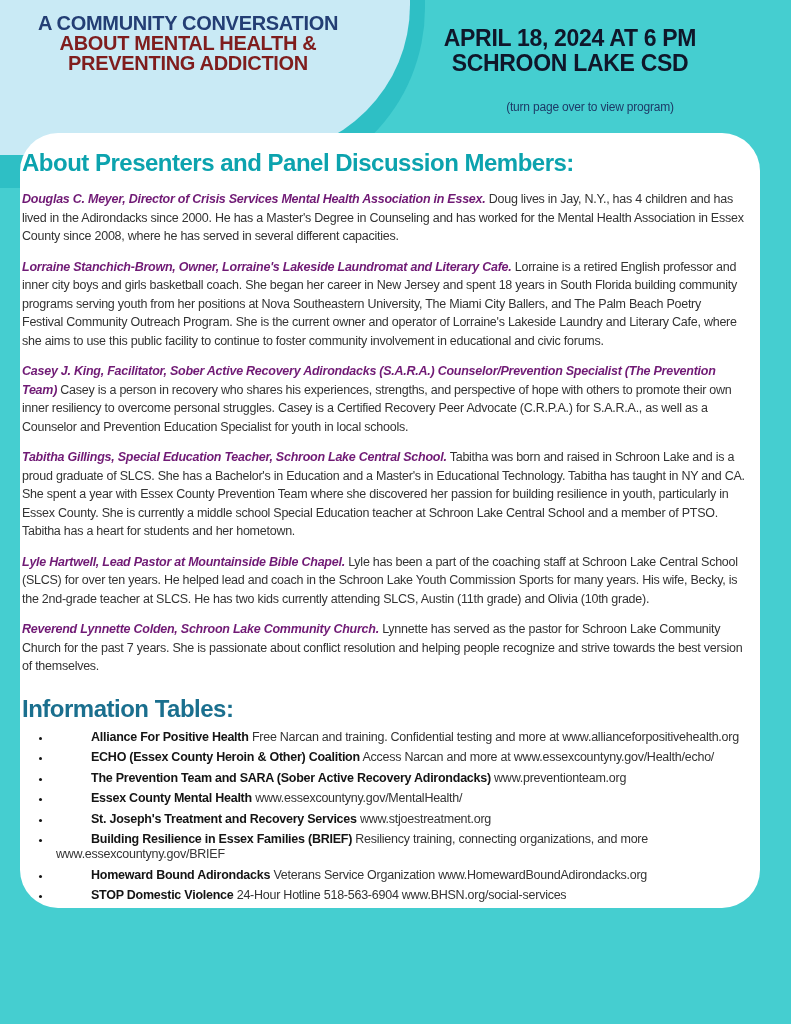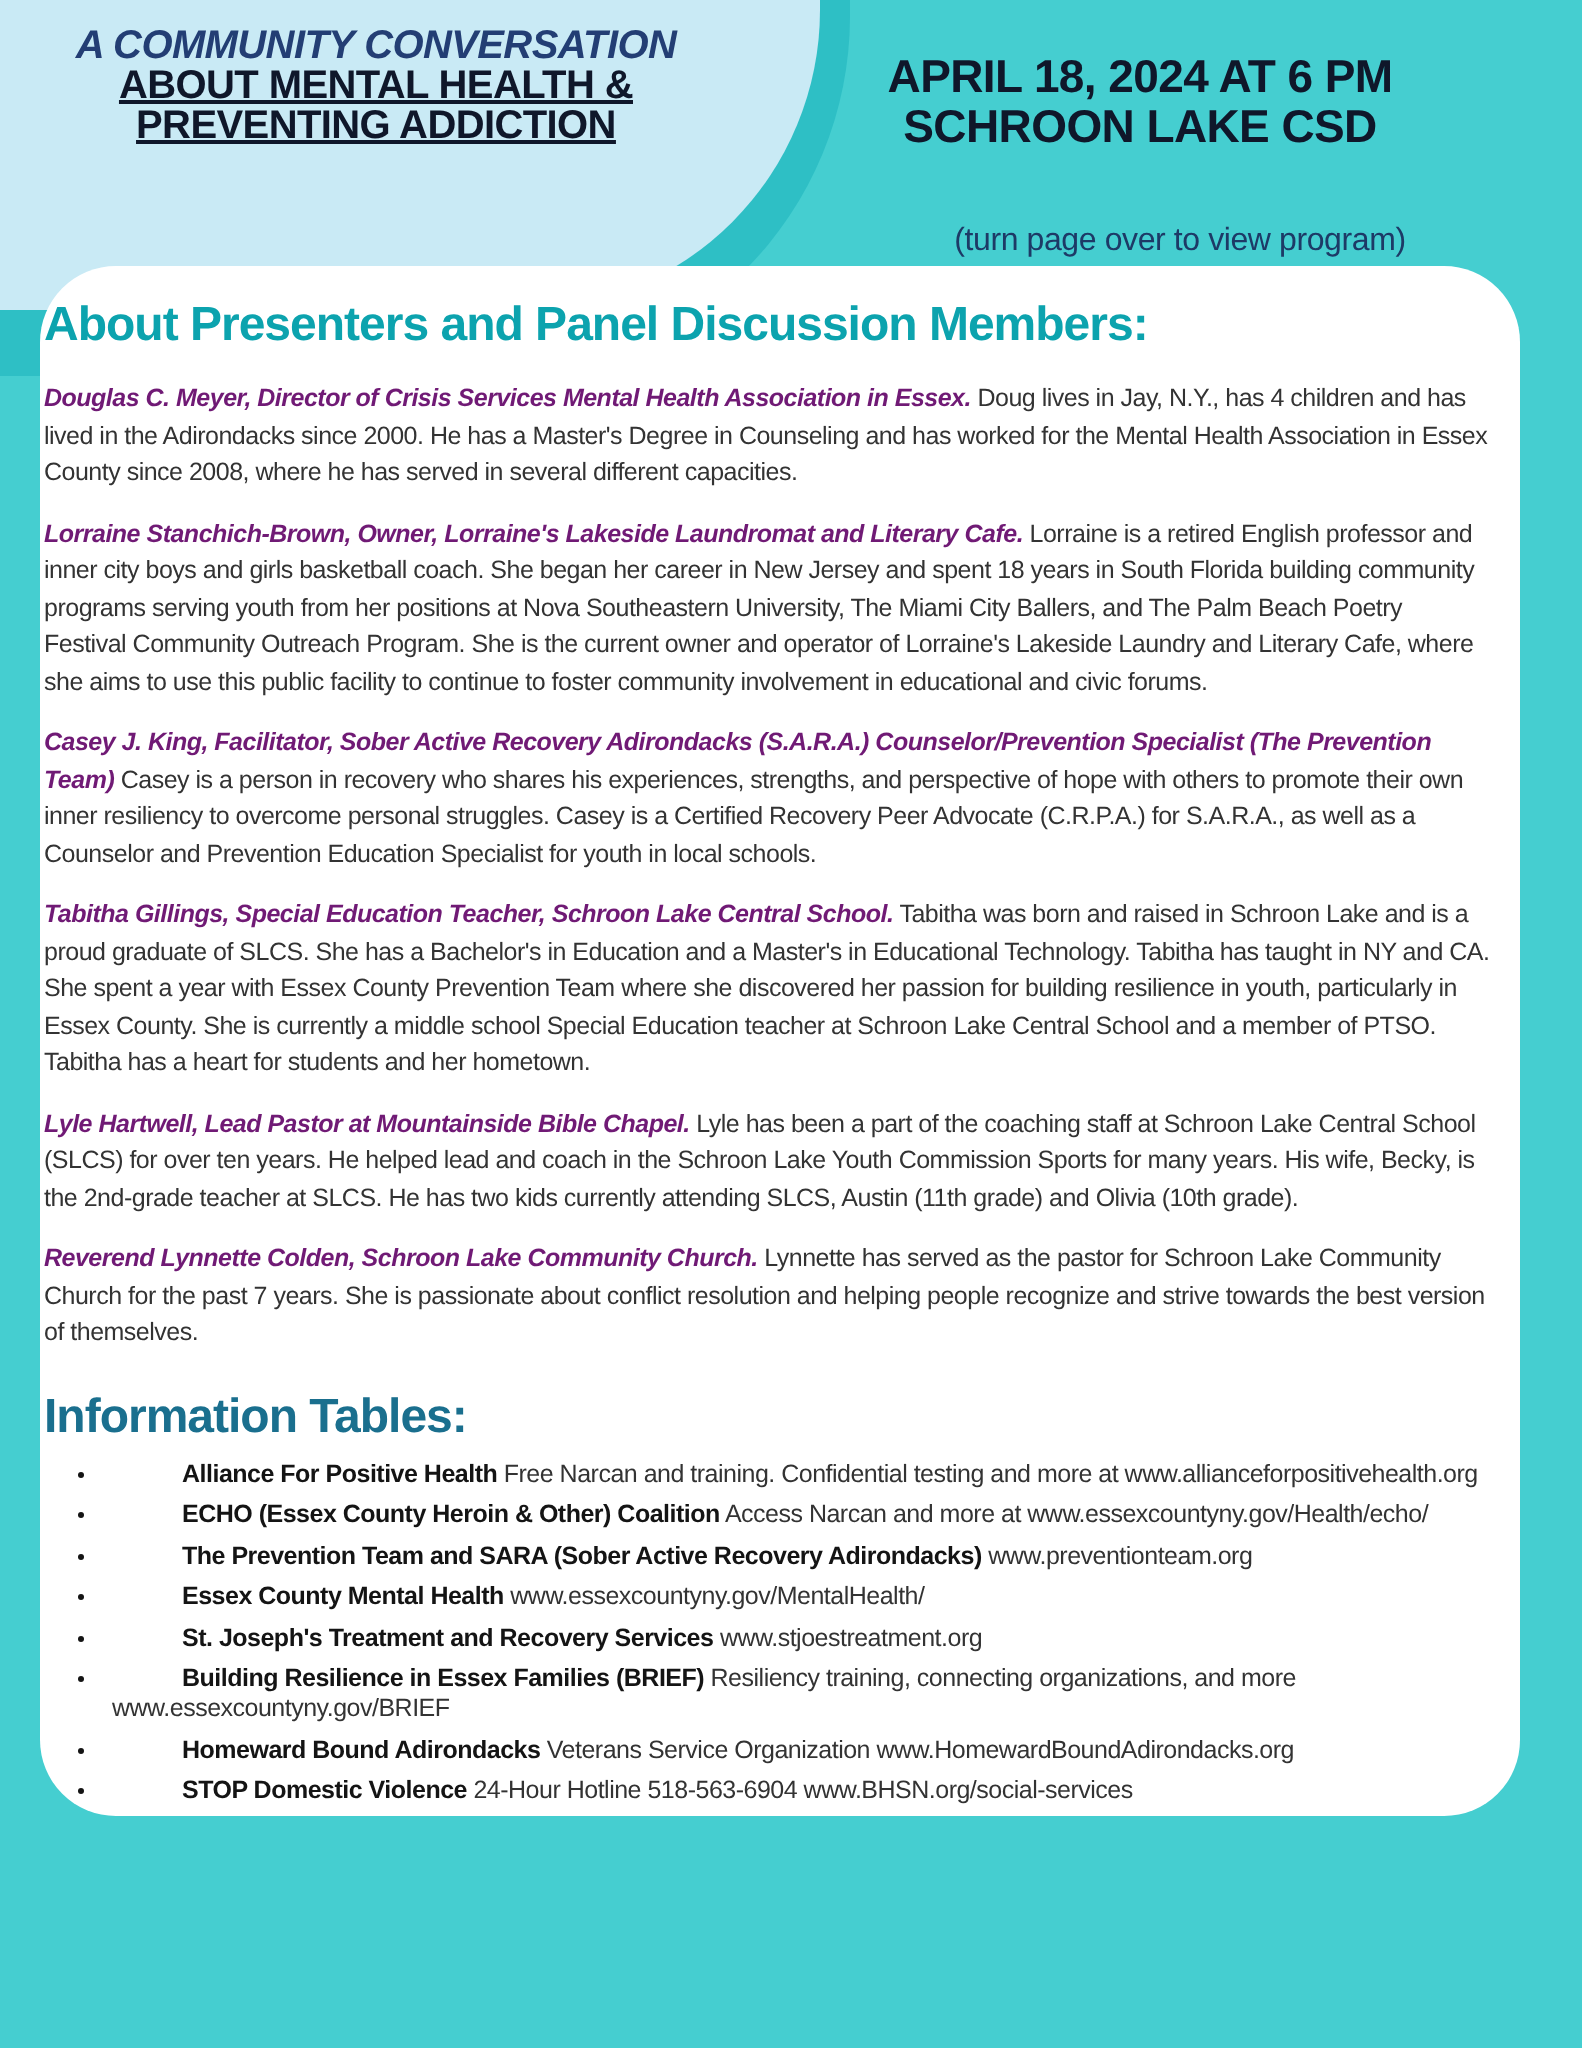--- a/index.html
+++ b/index.html
@@ -19,30 +19,30 @@
   }
   .blob-light{
     position:absolute;left:-40px;top:-60px;width:450px;height:215px;
     background:#C9EAF5;border-radius:0 0 150px 0;
   }
   .header-left{
     position:absolute;left:30px;top:13px;width:316px;
     text-align:center;font-weight:bold;font-size:20px;line-height:20px;
     letter-spacing:-0.3px;
   }
-  .header-left .t1{color:#233E74;font-style:italic;}
-  .header-left .t2{color:#0f172a;text-decoration:underline;}
+  .header-left .t1{color:#233E74;}
+  .header-left .t2{color:#7f1d1d;}
   .header-right{
     position:absolute;left:420px;top:26px;width:300px;
     text-align:center;font-weight:bold;font-size:23px;line-height:25px;
     letter-spacing:-0.3px;color:#0f172a;
   }
   .turn-note{
-    position:absolute;left:440px;top:112px;width:300px;
-    text-align:center;font-size:16px;color:#1D3A66;letter-spacing:-0.2px;
+    position:absolute;left:440px;top:100px;width:300px;
+    text-align:center;font-size:12px;color:#1D3A66;letter-spacing:-0.2px;
   }
   
   .card{
     position:absolute;left:20px;top:133px;width:740px;height:775px;
     background:#ffffff;border-radius:38px;
     box-sizing:border-box;padding:17px 15px 0 2px;overflow:hidden;
   }
   .card h1{
     margin:0 0 14px 0;font-size:24px;line-height:26px;
     color:#0CA3AE;letter-spacing:-0.5px;

